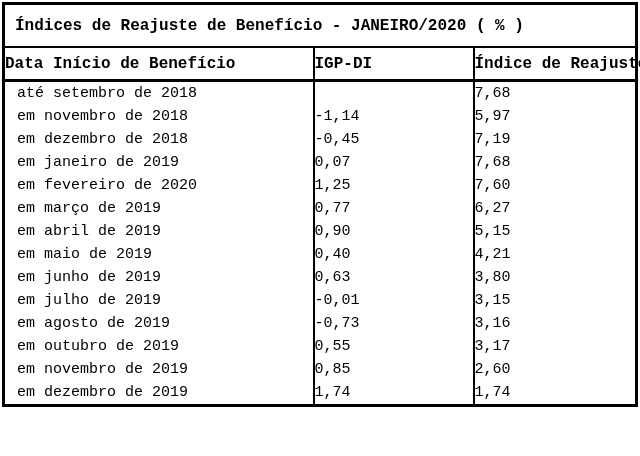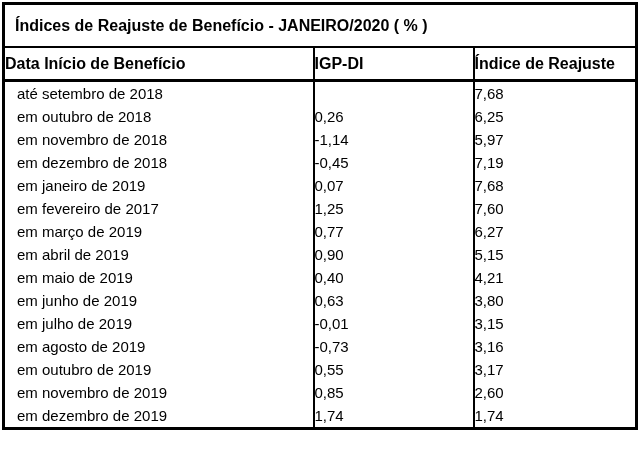--- a/index.html
+++ b/index.html
@@ -11,20 +11,21 @@
     width: 640px;
     height: 456px;
     position: relative;
     font-family: "Liberation Sans", sans-serif;
     color: #000000;
   }
   .table-wrap {
     position: absolute;
     top: 2px;
     left: 2px;
+    font-family: Liberation Mono, monospace;
   }
   table.reajuste {
     border-collapse: collapse;
     table-layout: fixed;
     width: 633px;
     background: #ffffff;
     border: 3px solid #000000;
   }
   col.c1 { width: 310px; }
   col.c2 { width: 160px; }
@@ -88,41 +89,36 @@
         <th class="col-num">Índice de Reajuste</th>
       </tr>
     </thead>
     <tbody>
       <tr>
         <td class="cell-date">até setembro de 2018</td>
         <td class="cell-num"></td>
         <td class="cell-num">7,68</td>
       </tr>
       <tr>
-        <td class="cell-date">em outubro de 2018</td>
-        <td class="cell-num">0,26</td>
-        <td class="cell-num">6,25</td>
-      </tr>
-      <tr>
         <td class="cell-date">em novembro de 2018</td>
         <td class="cell-num">-1,14</td>
         <td class="cell-num">5,97</td>
       </tr>
       <tr>
         <td class="cell-date">em dezembro de 2018</td>
         <td class="cell-num">-0,45</td>
         <td class="cell-num">7,19</td>
       </tr>
       <tr>
         <td class="cell-date">em janeiro de 2019</td>
         <td class="cell-num">0,07</td>
         <td class="cell-num">7,68</td>
       </tr>
       <tr>
-        <td class="cell-date">em fevereiro de 2017</td>
+        <td class="cell-date">em fevereiro de 2020</td>
         <td class="cell-num">1,25</td>
         <td class="cell-num">7,60</td>
       </tr>
       <tr>
         <td class="cell-date">em março de 2019</td>
         <td class="cell-num">0,77</td>
         <td class="cell-num">6,27</td>
       </tr>
       <tr>
         <td class="cell-date">em abril de 2019</td>

